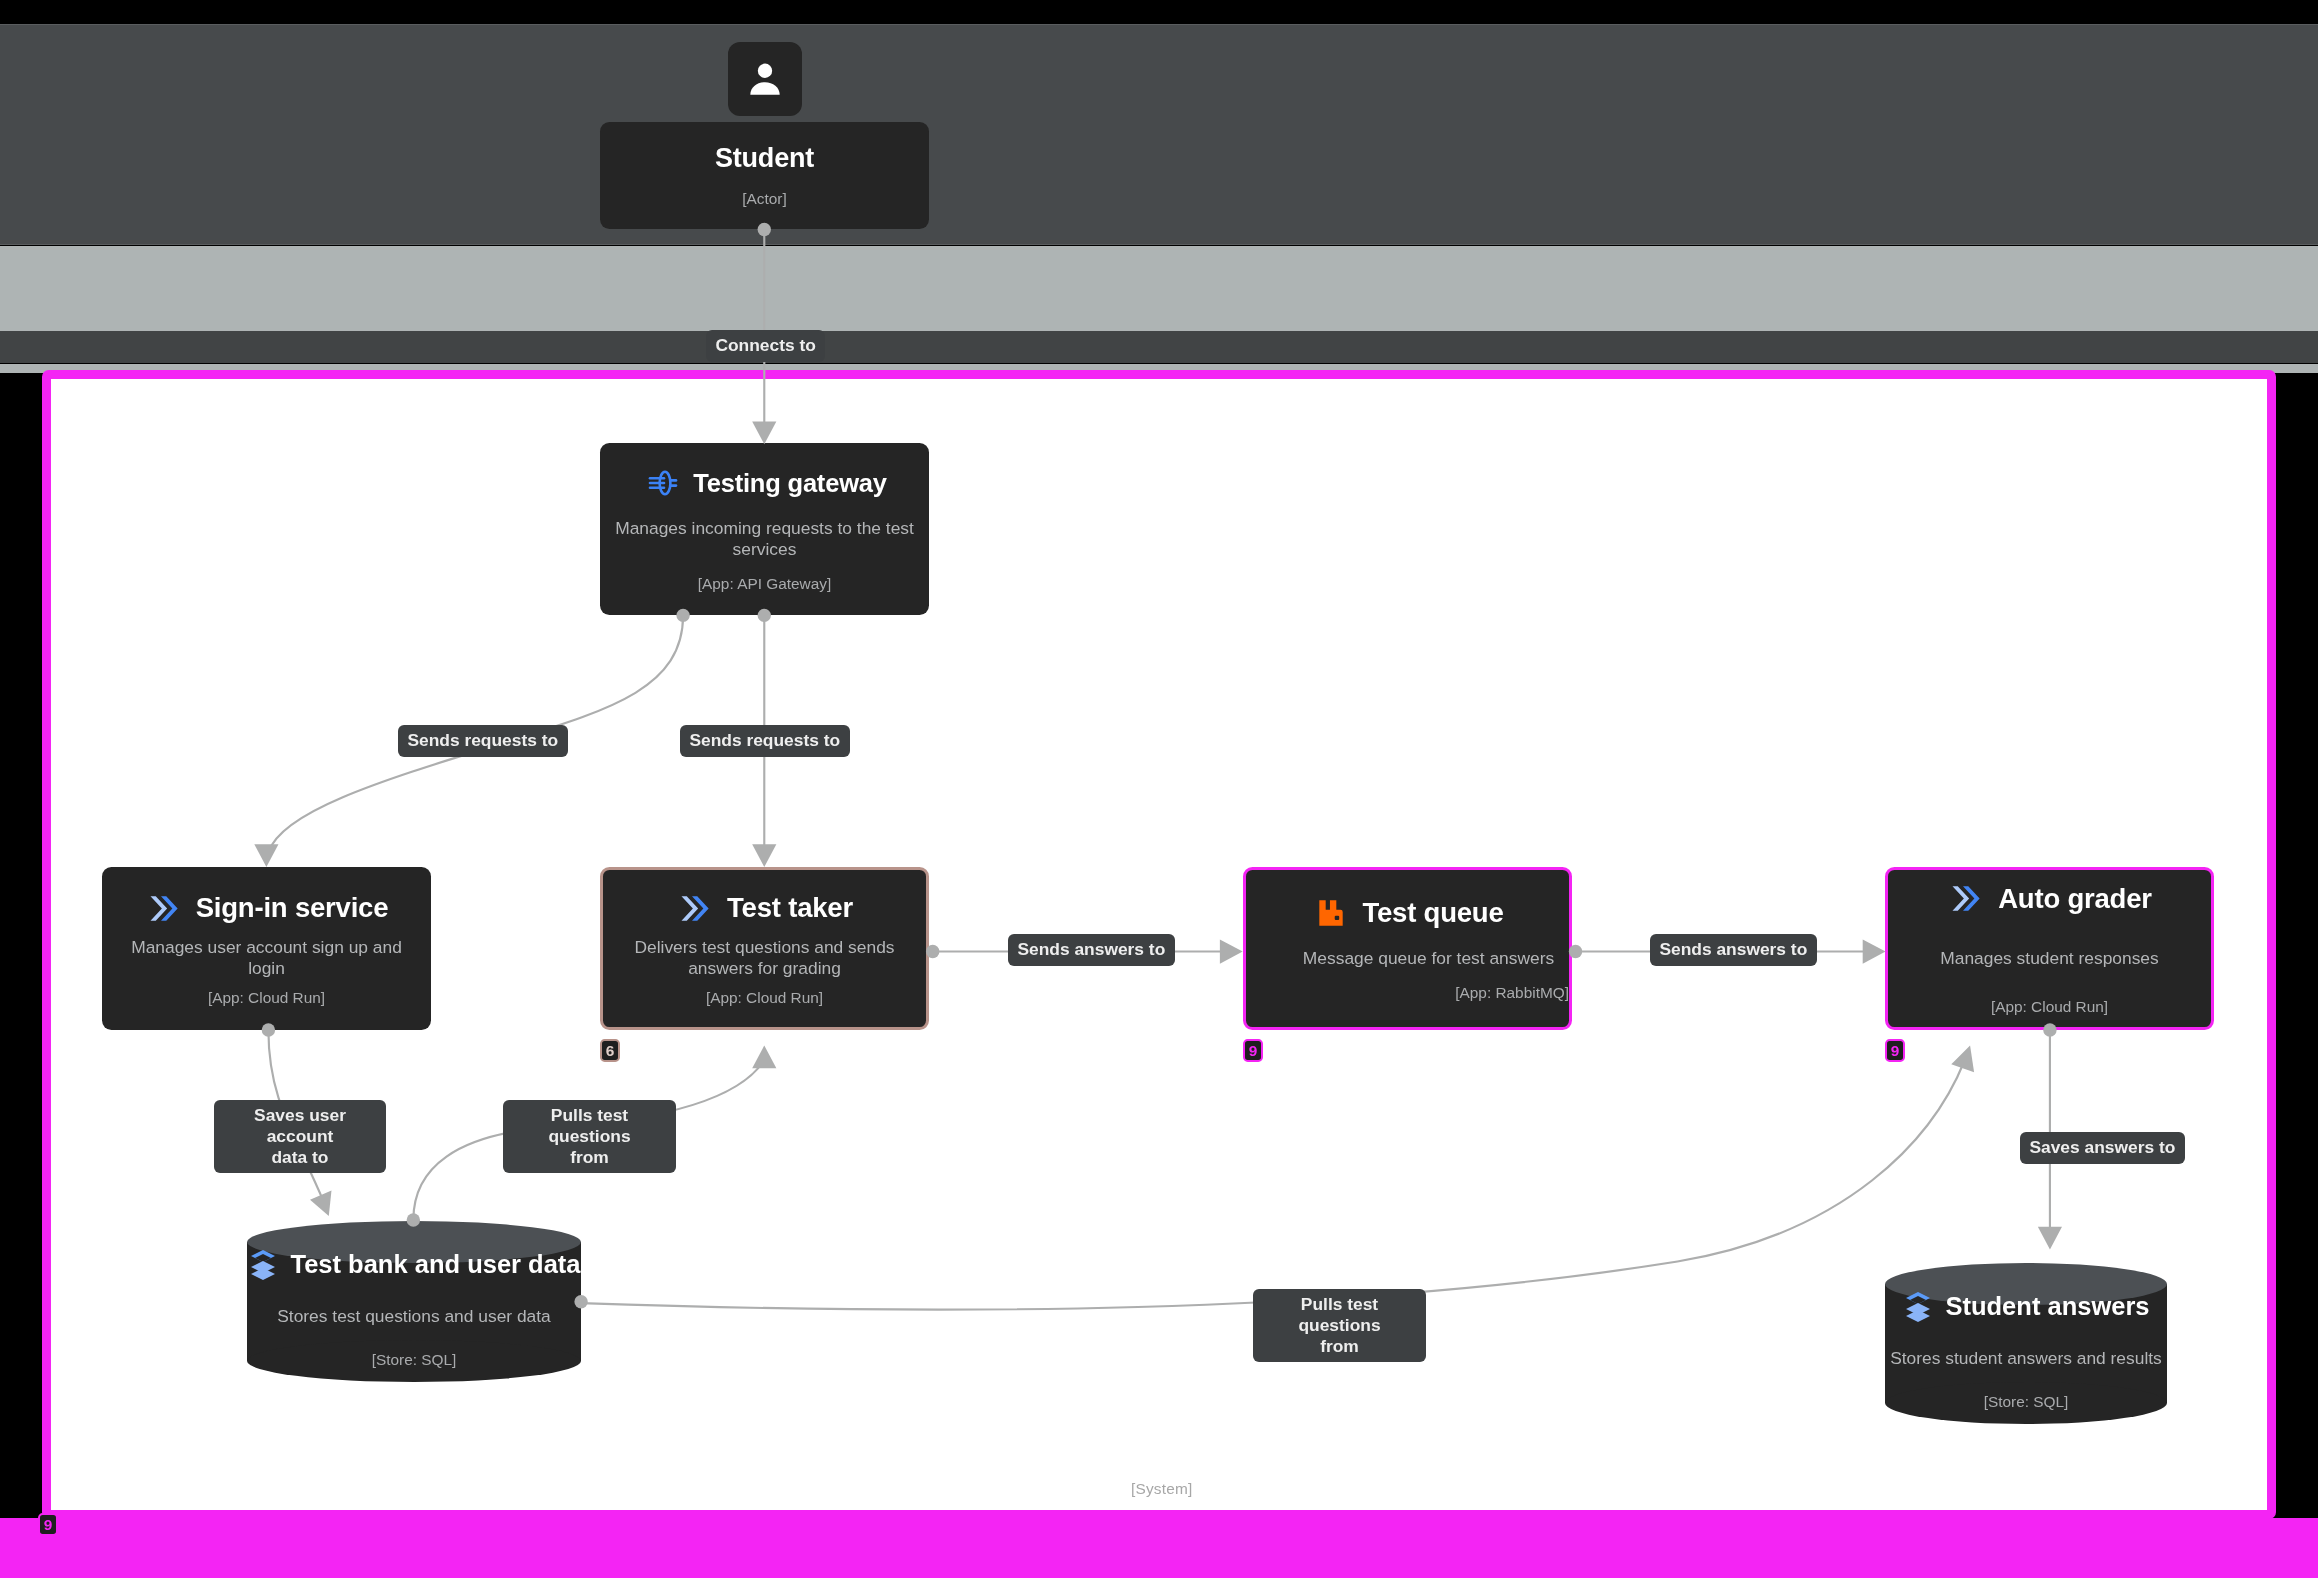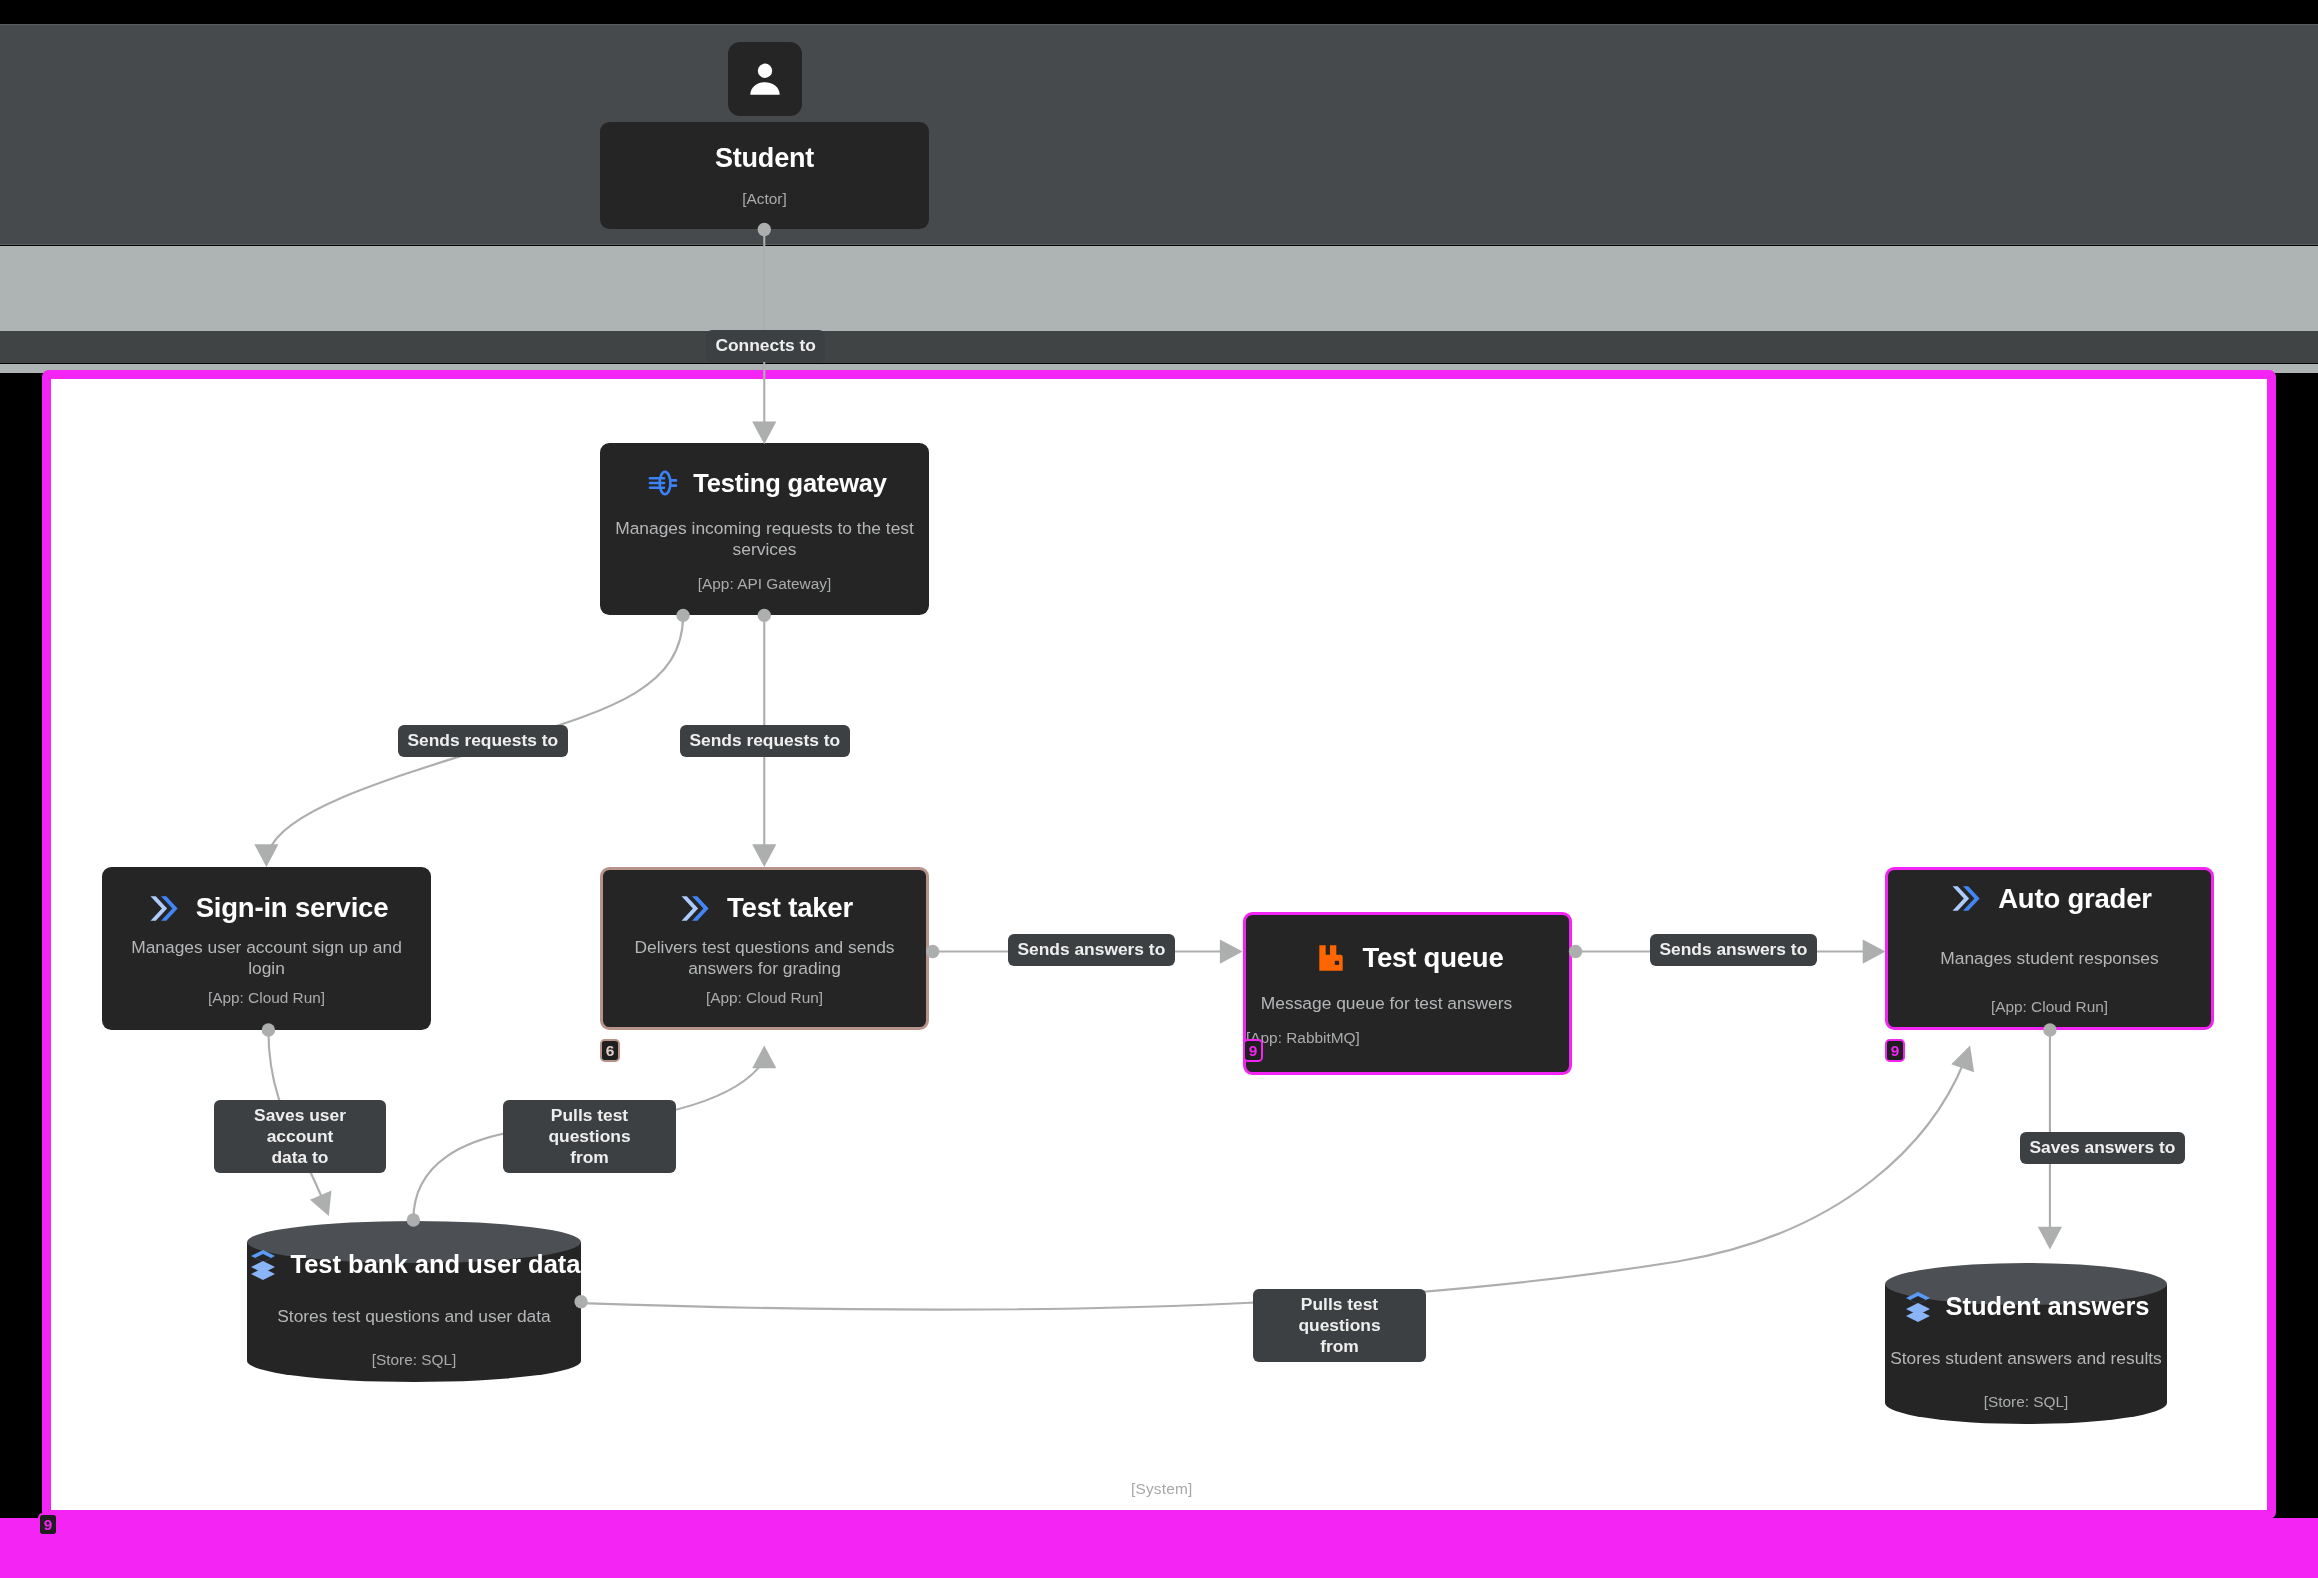--- a/index.html
+++ b/index.html
@@ -102,24 +102,23 @@
     justify-content: center; gap: 9.4px; padding: 9.4px 0 10.7px;
   }
   #node-test-taker {
     left: 600px; top: 867px; width: 329px; height: 163px;
     display: flex; flex-direction: column; align-items: center;
     justify-content: center; gap: 9.4px; padding: 9.4px 0 10.7px;
     border: 3.4px solid #b8938a;
   }
   #node-test-queue {
     left: 1243px; top: 867px; width: 329px; height: 163px;
-    display: flex; flex-direction: column; align-items: flex-start;
+    display: flex; flex-direction: column; align-items: flex-end;
     justify-content: center; gap: 14.8px; padding: 9.4px 0 10.7px;
     border: 3.4px solid #f424f4;
-    margin-top: 45px;
   }
   #node-auto-grader {
     left: 1885px; top: 867px; width: 329px; height: 163px;
     display: flex; flex-direction: column; align-items: center;
     justify-content: space-between; gap: 16px; padding: 9.4px 0 10.7px;
     border: 3.4px solid #f424f4;
   }
 
   
   .node-badge {

